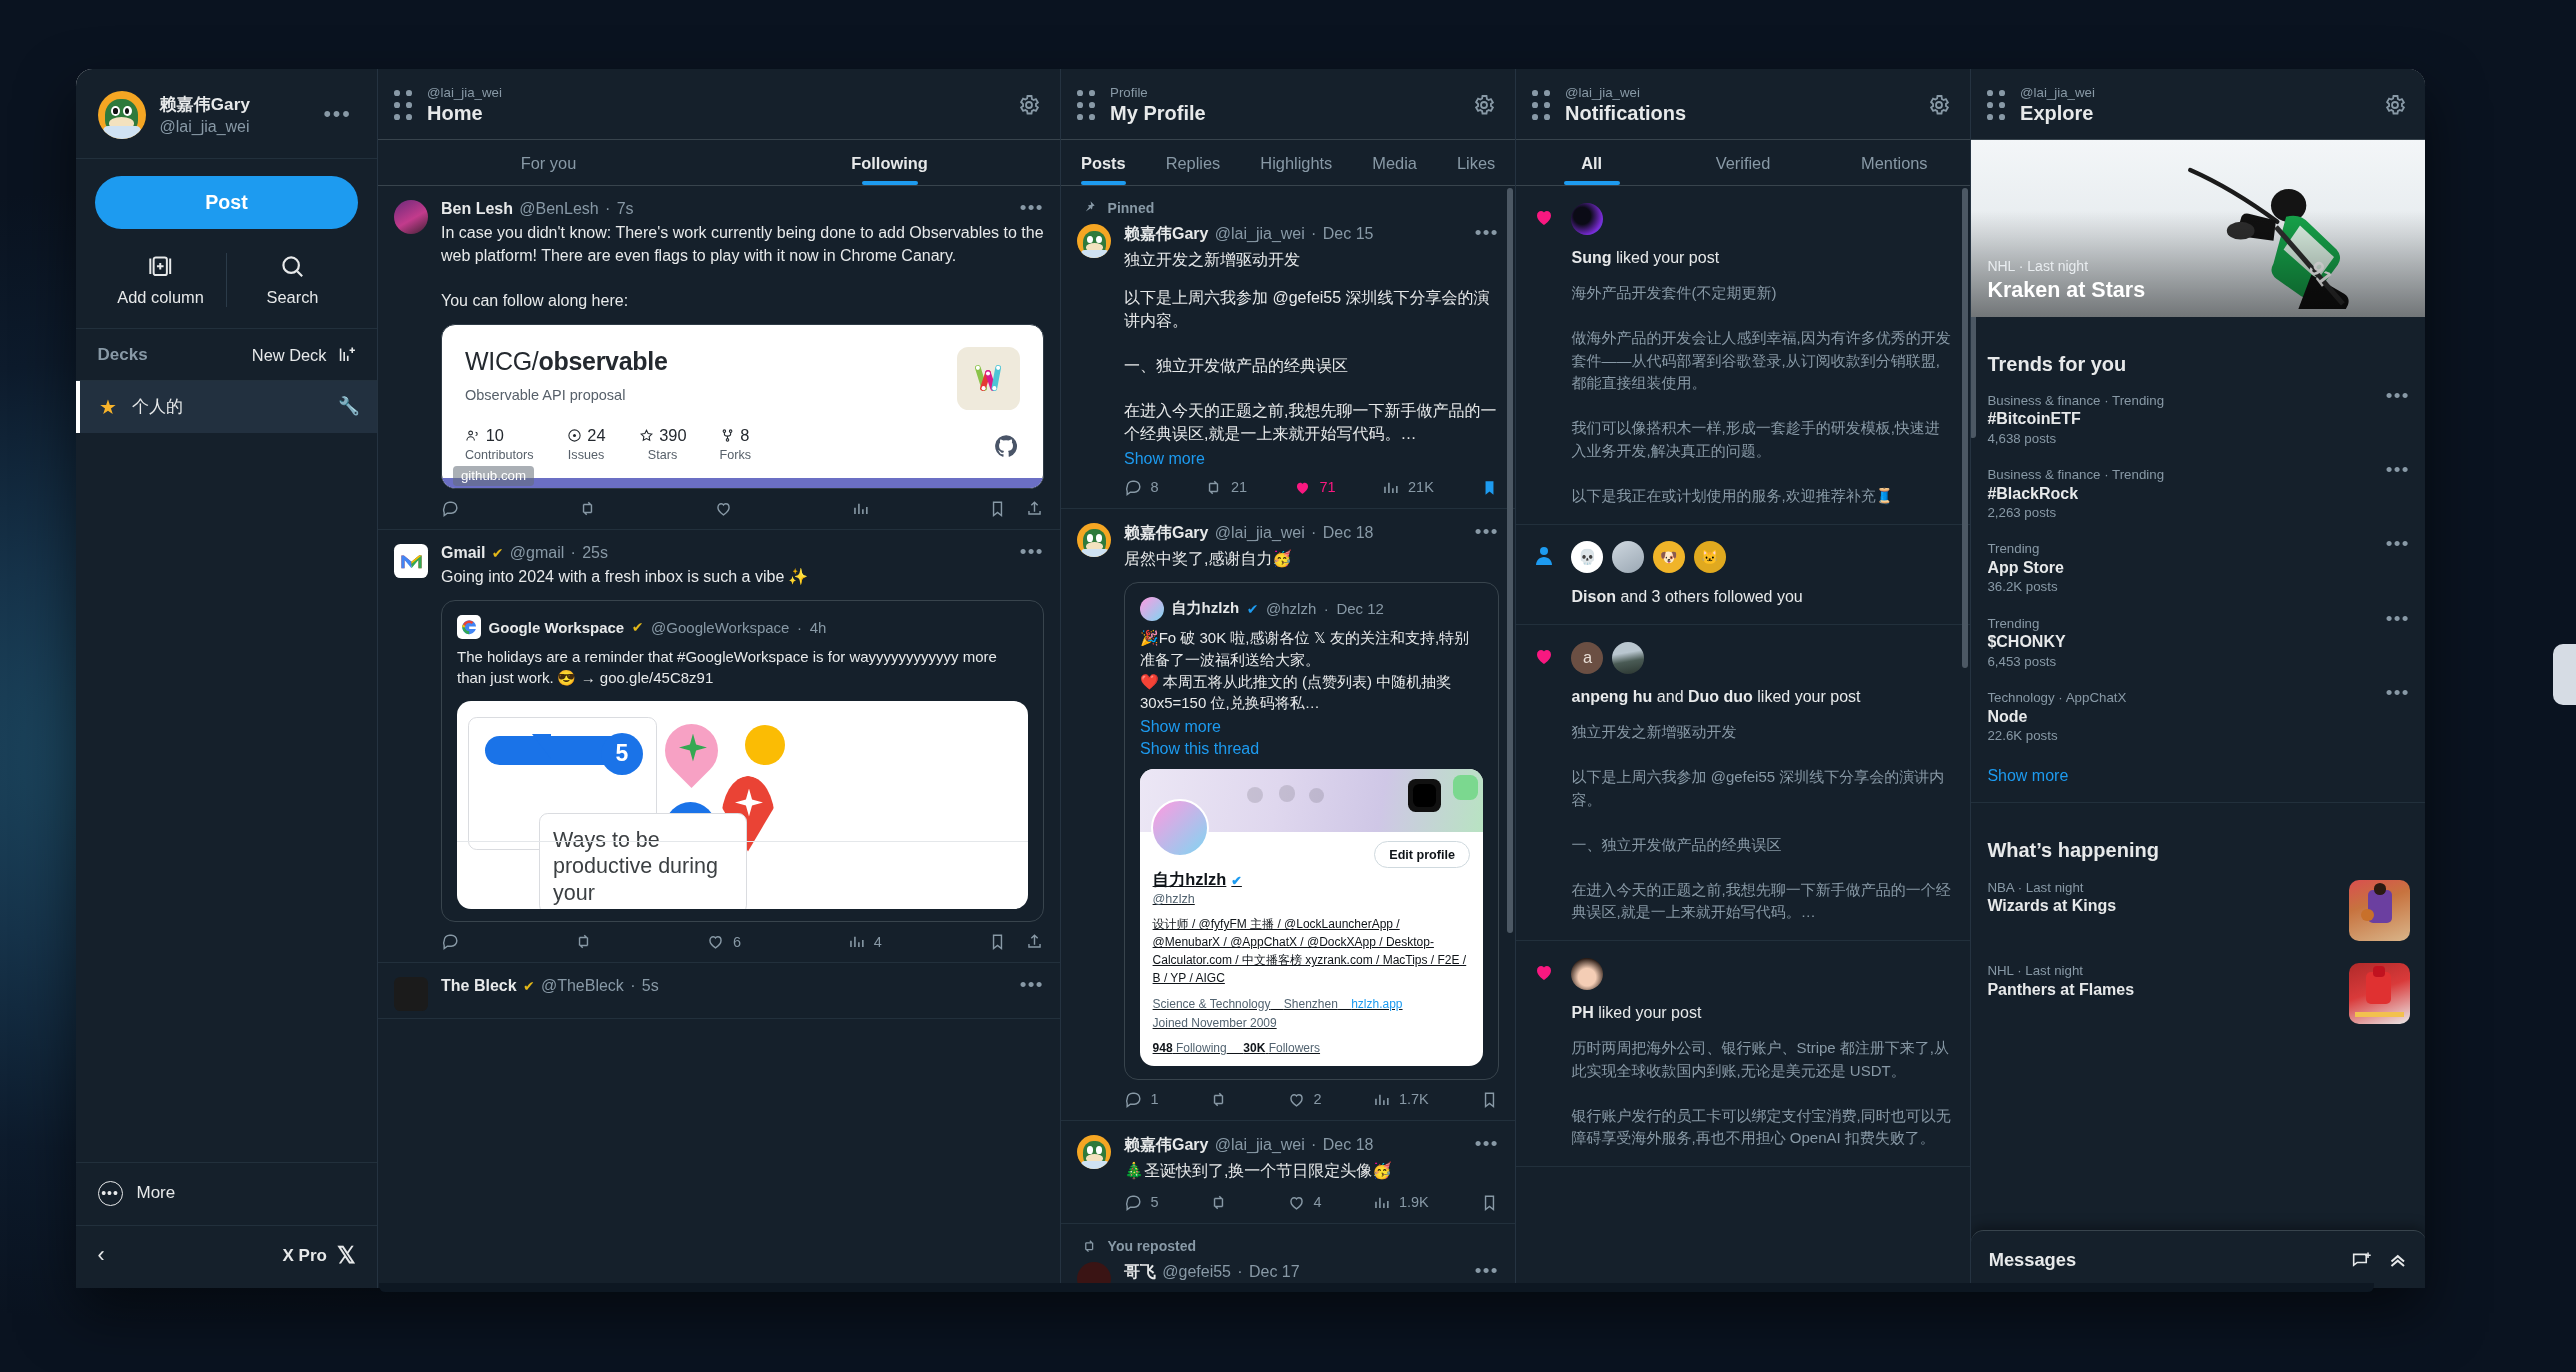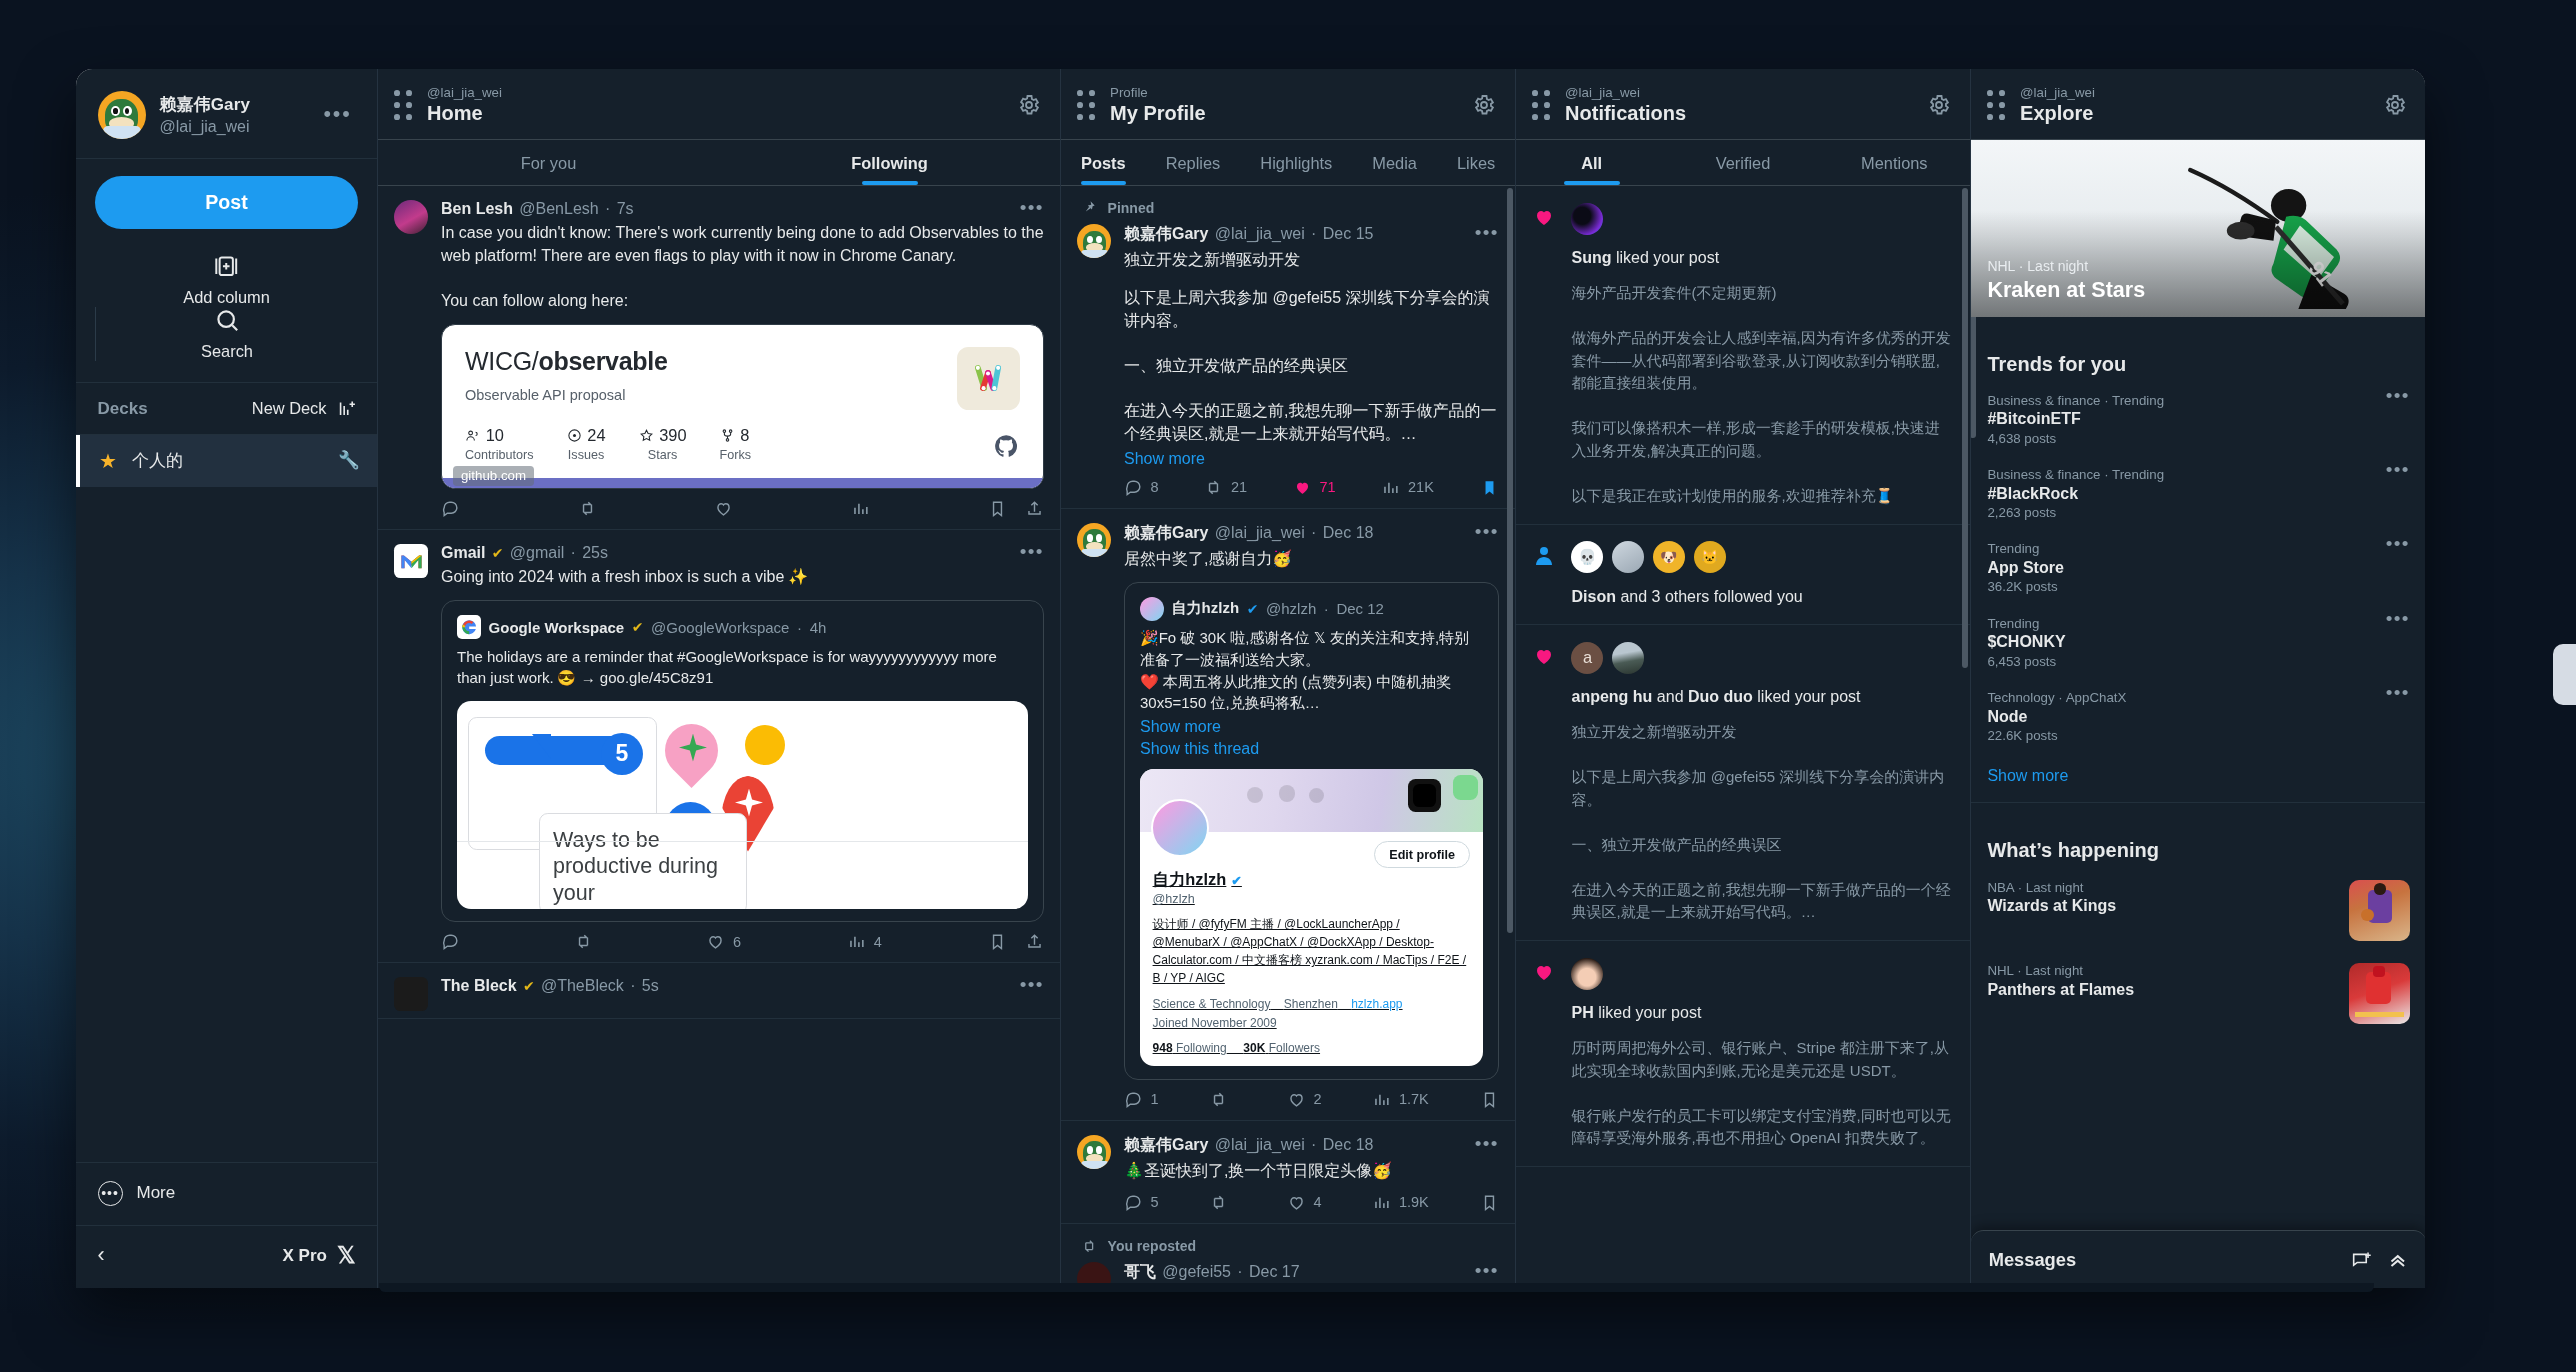--- a/index.html
+++ b/index.html
@@ -66,21 +66,21 @@
   .acct-name{ color:#e7e9ea; font-size:17px; font-weight:700; letter-spacing:0.1px; }
   .acct-handle{ color:#8899a6; font-size:16px; margin-top:1.9px; }
   .dots-btn{ color:#8899a6; font-size:21.5px; line-height:8.8px; padding:5px 6.3px; letter-spacing:1.9px;}
 
   .sb-actions{ padding:17.7px 19px 21.5px 19px; border-bottom:0.6px solid #22303c; }
   .post-btn{
     display:block; width:100%; height:53px; line-height:53px; text-align:center;
     background:#1d9bf0; color:#fff; font-size:19.6px; font-weight:700;
     border:none; border-radius:28px; cursor:pointer;
   }
-  .quick-row{ display:flex; margin-top:24px;flex-direction:column; }
+  .quick-row{ display:flex; margin-top:24px; }
   .quick{
     flex:1; display:flex; flex-direction:column; align-items:center; gap:8.2px;
     color:#e7e9ea; font-size:16.4px; cursor:pointer;
   }
   .quick + .quick{ border-left:0.6px solid #2b3b49; }
   .quick svg{ width:26.5px; height:26.5px; }
 
   .sb-decks-head{
     display:flex; align-items:center; justify-content:space-between;
     padding:15px 19px 14px 21.5px; border-bottom:0.6px solid #22303c;gap:42px;

